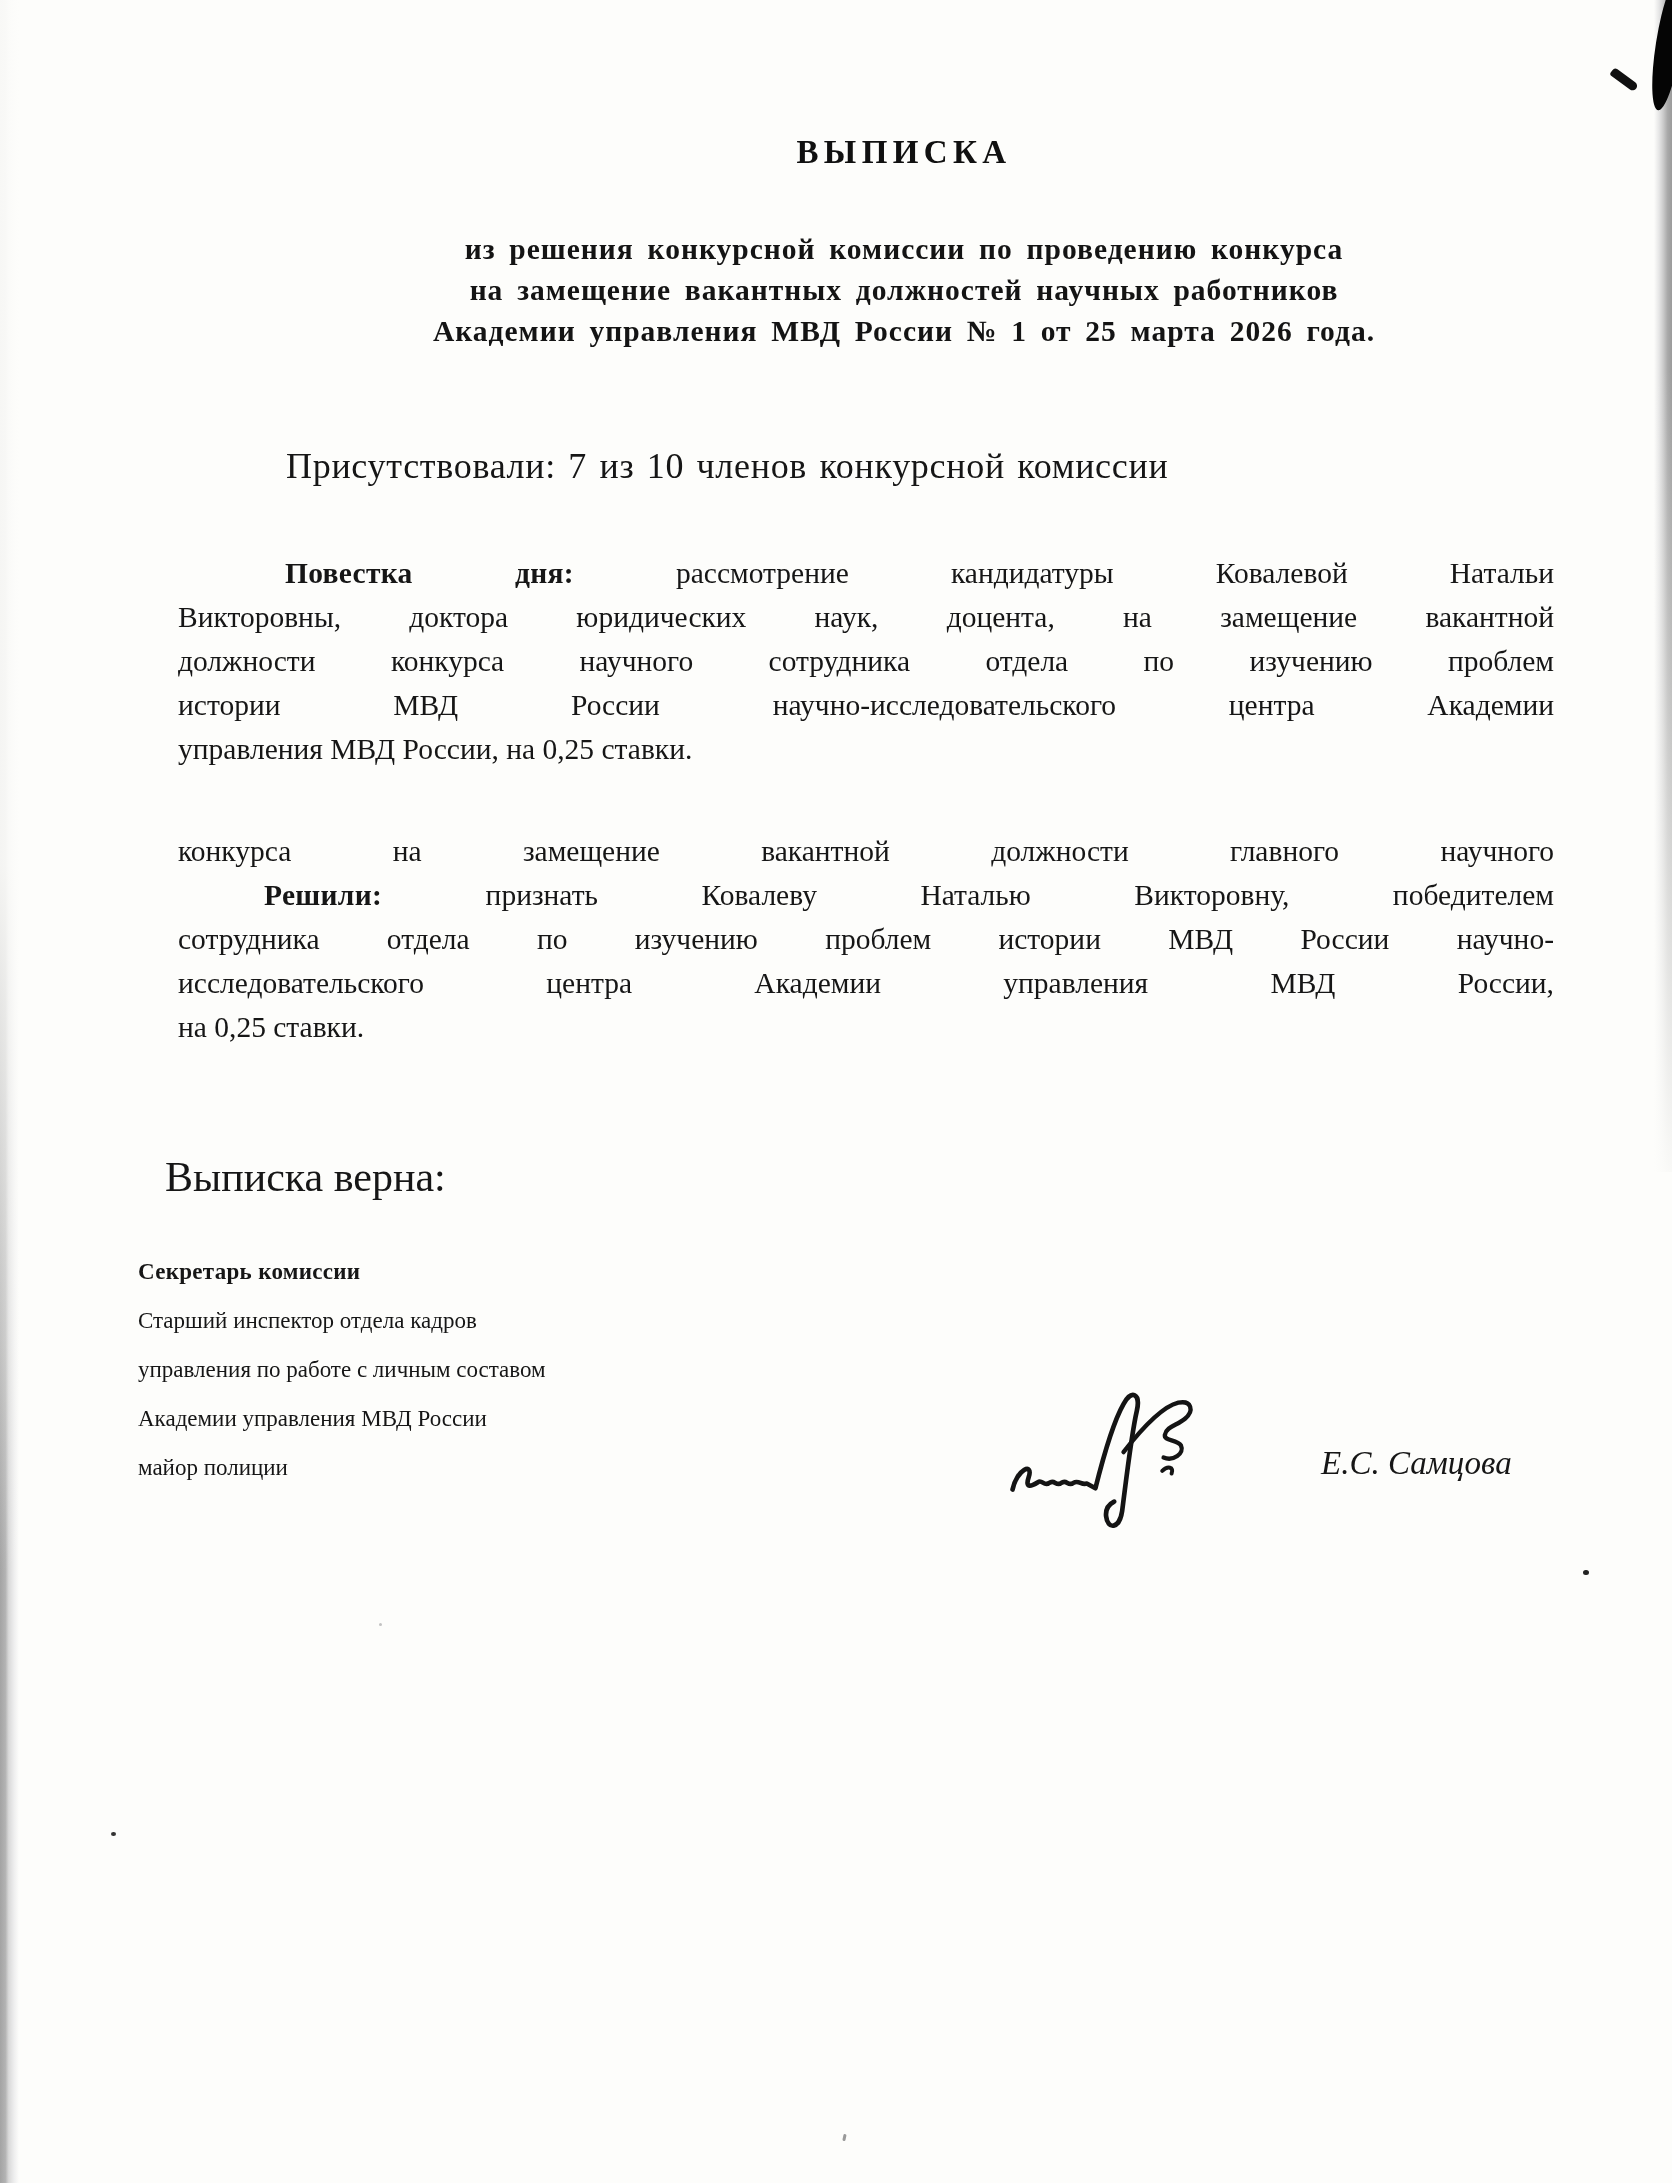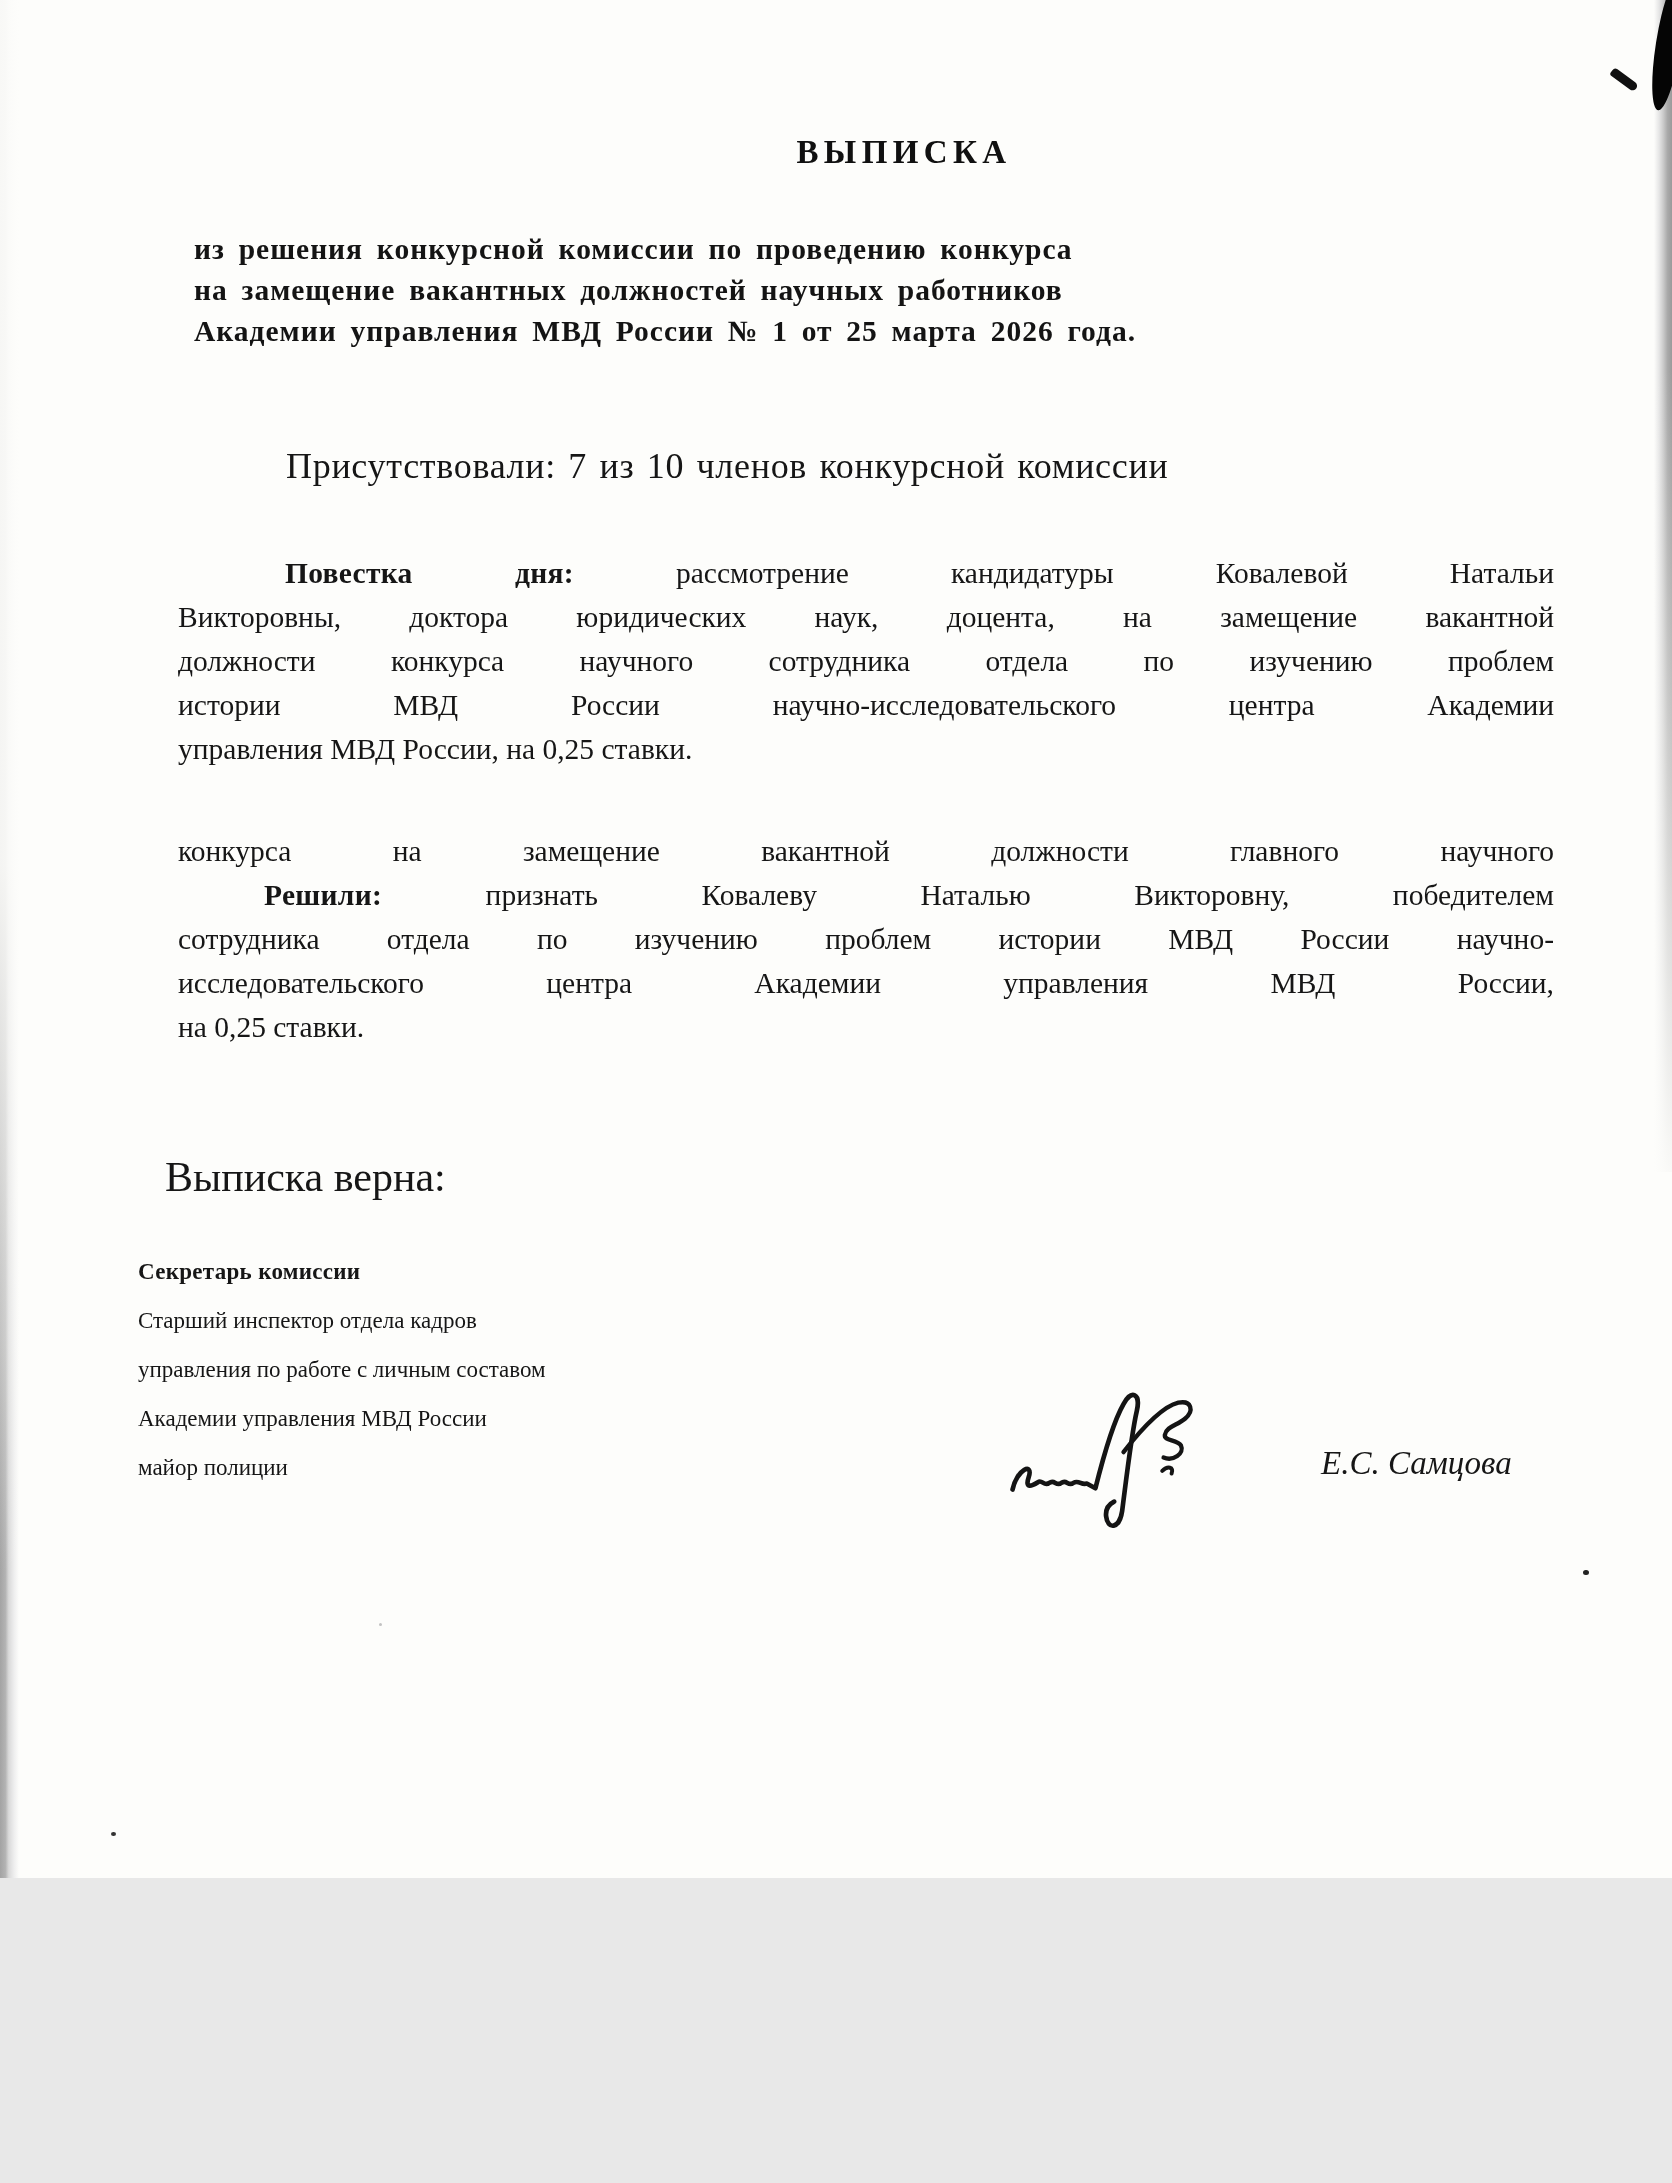--- a/index.html
+++ b/index.html
@@ -1,19 +1,19 @@
 <!DOCTYPE html>
 <html style="font-size:10.7px"><head>
 <meta charset="utf-8">
 <style>
   html, body { margin: 0; padding: 0; background: #e8e8e8; }
   .page {
     position: relative;
     width: 1673px;
-    height: 1878px;
+    height: 2183px;
     background: #fdfdfb;
     overflow: hidden;
     font-family: "Liberation Serif", "DejaVu Serif", serif;
     color: #161616;
   }
 
   
   .edge-left {
     position: absolute; left: 0; top: 0; width: 19px; height: 2183px;
     background: linear-gradient(to right, #a3a3a3 0px, #b3b3b3 5.4px, #d9d9d9 8.7px, #eeeeee 14px, rgba(255,255,255,0) 19px);
@@ -47,21 +47,21 @@
 
   
   .doc-title {
     position: absolute; left: 201px; top: 134px; width: 1406px; margin: 0;
     text-align: center;
     font-size: 33px; font-weight: bold; letter-spacing: 5.4px;
     color: #101010;
   }
   .subtitle {
     position: absolute; left: 194px; top: 229px; width: 1420px;
-    text-align: left;
+    text-align: center;
     font-size: 29.5px; font-weight: bold; line-height: 41px;
     letter-spacing: 1px; word-spacing: 5.4px;
     color: #141414;
   }
   .attendance {
     position: absolute; left: 286px; top: 445px;
     font-size: 36px; letter-spacing: 0.7px; word-spacing: 2.7px;
   }
   .para {
     position: absolute; left: 178px; width: 1376px;

